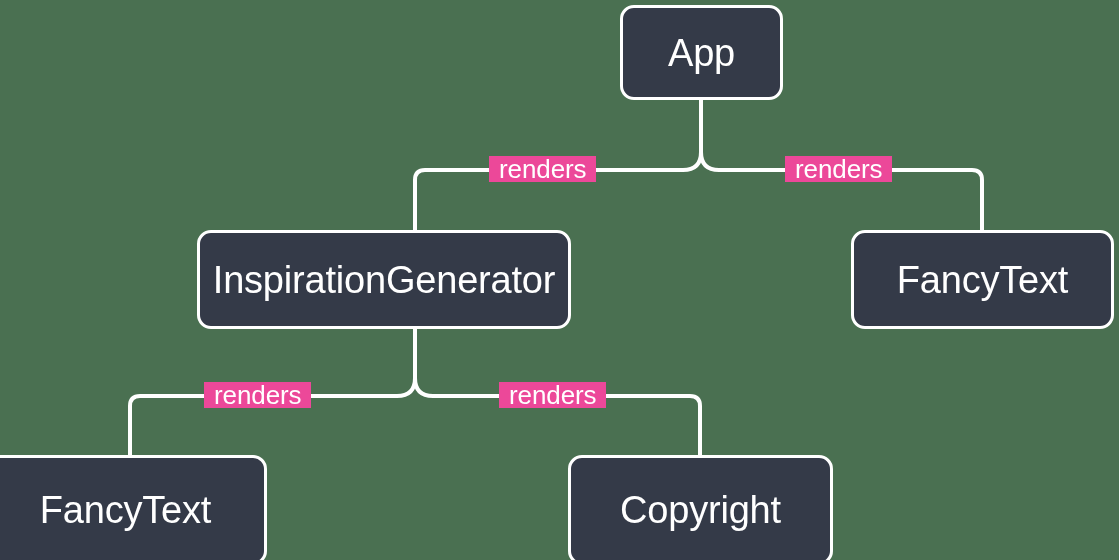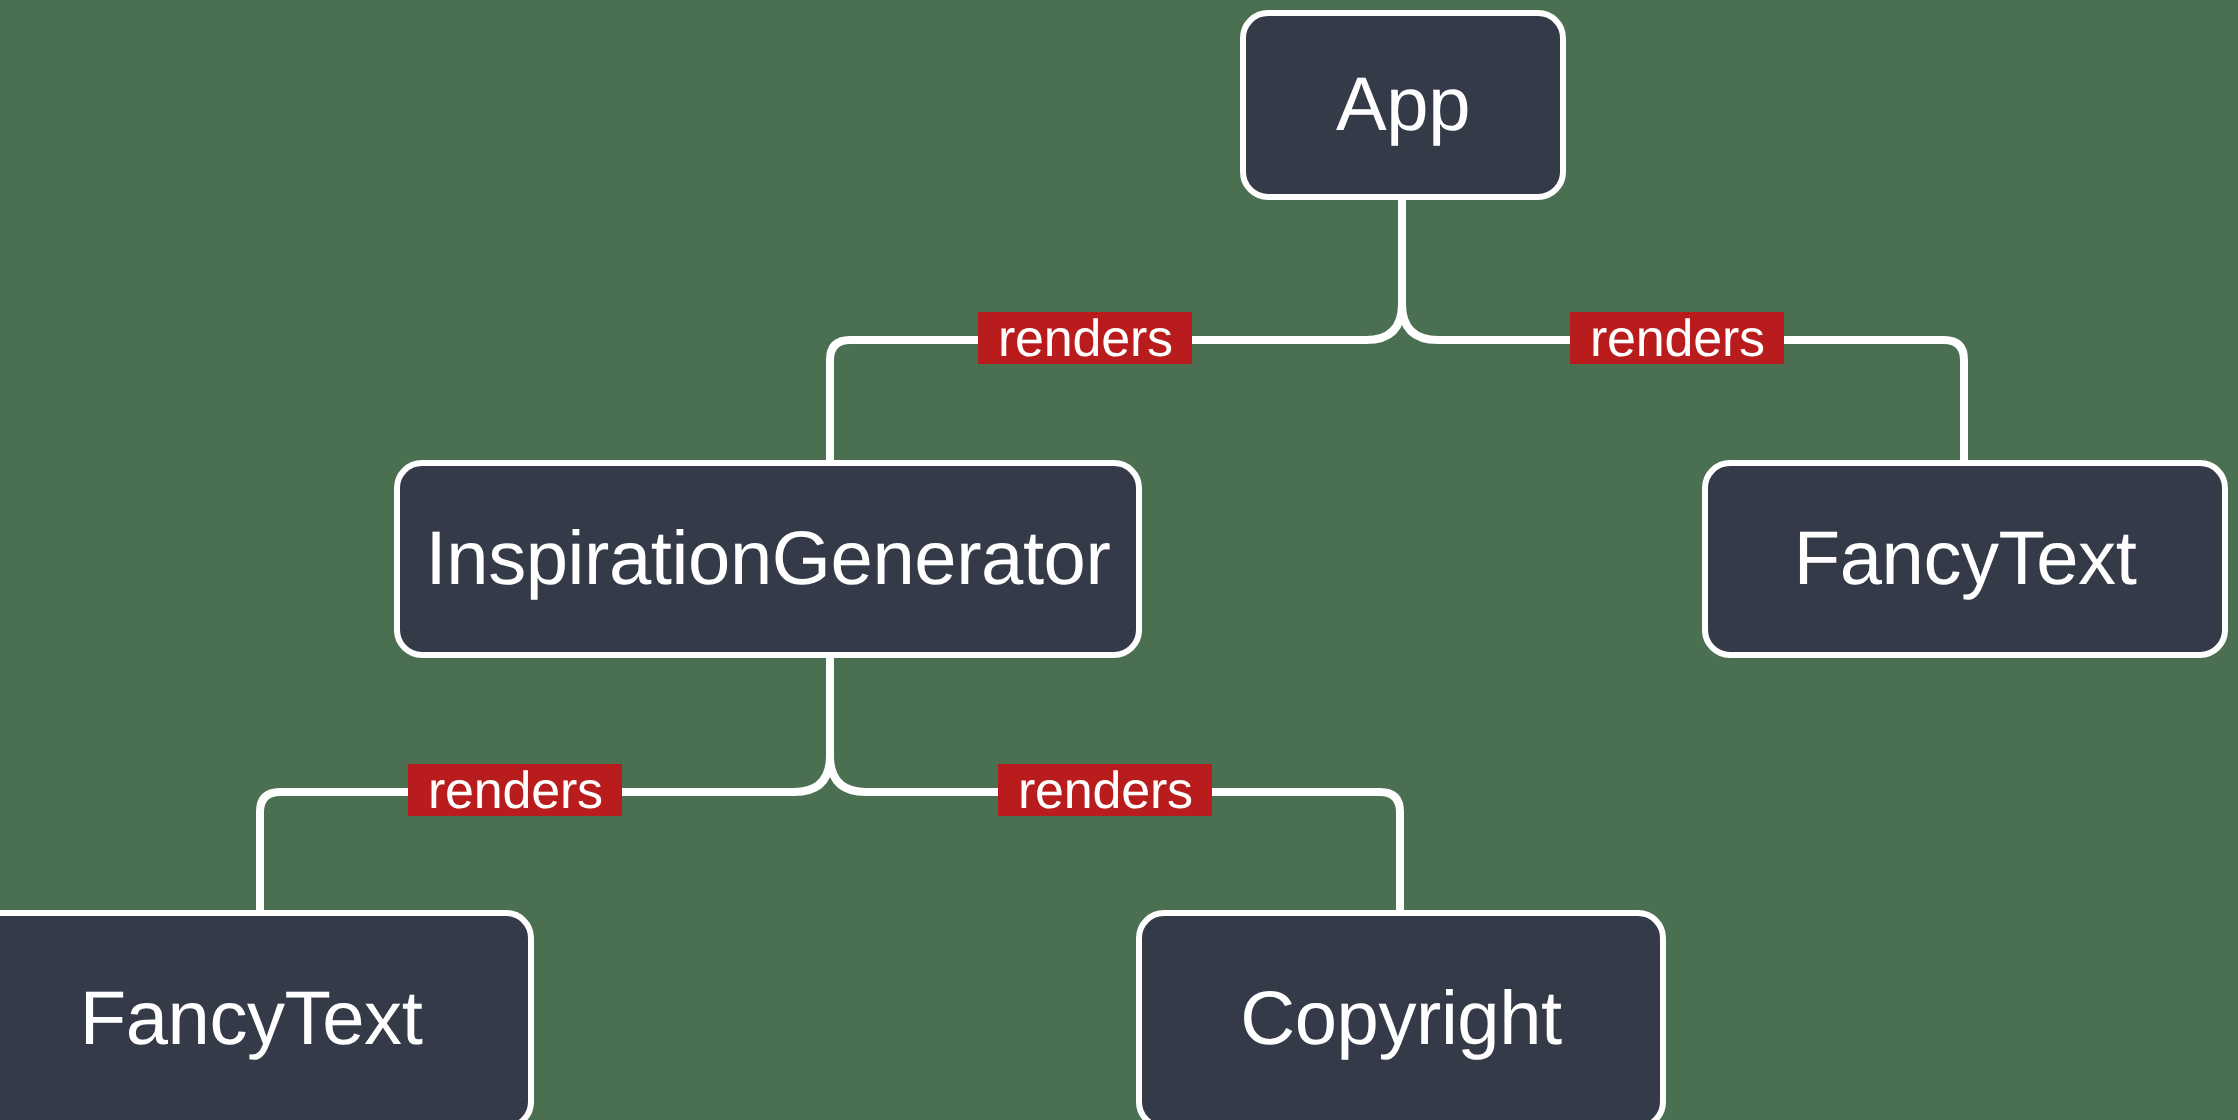--- a/index.html
+++ b/index.html
@@ -54,21 +54,21 @@
   }
   .edge-label {
     position: absolute;
     color: #ffffff;
     font-family: "Liberation Sans", sans-serif;
     font-size: 26px;
     font-weight: 400;
     letter-spacing: -0.1px;
     line-height: 1;
     white-space: nowrap;
-    background: #b91c1c;
+    background: #ec4899;
     padding: 0 10px;
   }
 </style>
 </head>
 <body>
 
 <div id="diagram-root">
 
   <svg id="diagram-svg" viewBox="0 0 1119 560">
 

